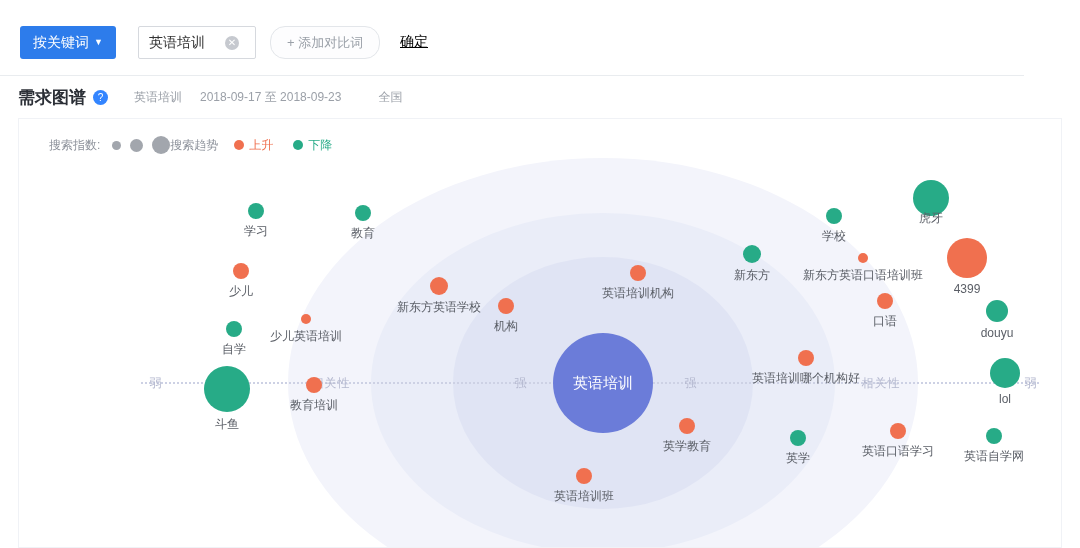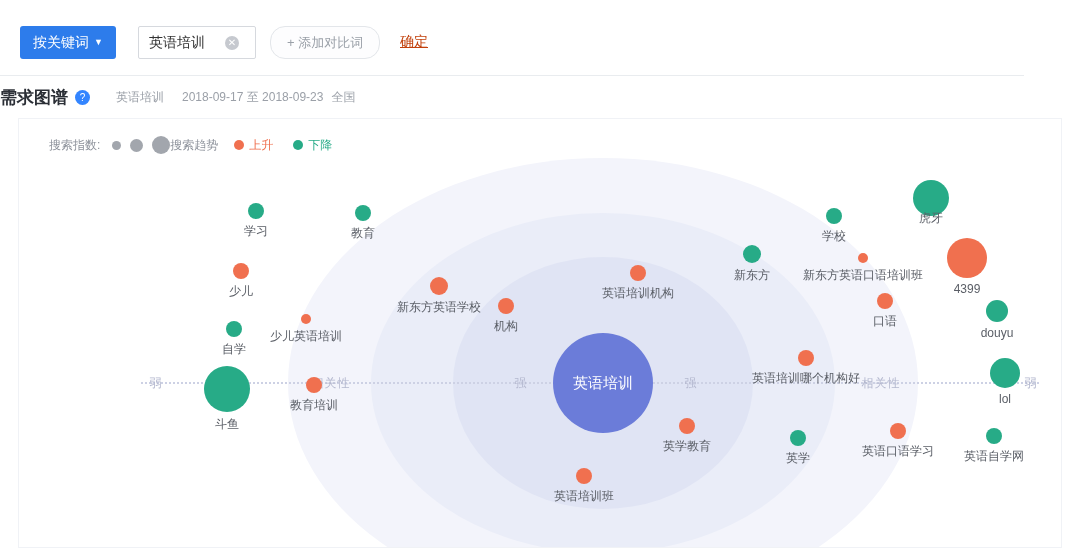--- a/index.html
+++ b/index.html
@@ -29,35 +29,35 @@
   .clear-icon {
     width:14px; height:14px; border-radius:50%; background:#c6c9cf; color:#fff;
     font-size:10px; line-height:14px; text-align:center; cursor:pointer; flex:none;
   }
   .add-btn {
     position:absolute; left:270px; top:26px; height:33px; padding:0 16px;
     background:#fdfdfe; border:1px solid #e3e6ea; border-radius:15px;
     color:#9aa0a8; font-size:13px; cursor:pointer; font-family:inherit;
   }
   .confirm-link {
-    position:absolute; left:400px; top:33px; color:#c2410c; font-size:14px;
+    position:absolute; left:400px; top:33px; color:#000000; font-size:14px;
     text-decoration:underline; cursor:pointer;
   }
 
   
-  .header-row { position:absolute; left:0; top:76px; width:1080px; height:42px; display:flex; align-items:center; background:#fff; }
+  .header-row { position:absolute; left:0; top:76px; width:1080px; height:42px; display:flex; align-items:center; padding-left:18px; background:#fff; }
   .page-title { font-size:17px; font-weight:bold; color:#2b2f36; }
   .help-icon {
     width:15px; height:15px; border-radius:50%; background:#3385ff; color:#fff;
     font-size:10px; line-height:15px; text-align:center; margin-left:7px; cursor:pointer; flex:none;
   }
   .meta { font-size:12px; color:#9ba0a8; }
   .meta.kw { margin-left:26px; }
   .meta.date { margin-left:18px; }
-  .meta.region { margin-left:8px;text-align:right; }
+  .meta.region { margin-left:37px;text-align:right; }
 
   
   .panel {
     position:absolute; left:18px; top:118px; width:1044px; height:430px;
     background:#fff; border:1px solid #f0f2f6; overflow:hidden;
   }
   .legend {
     position:absolute; left:30px; top:16px; height:20px; display:flex; align-items:center;
     font-size:12px; color:#8d929b; z-index:6; white-space:nowrap;
   }

